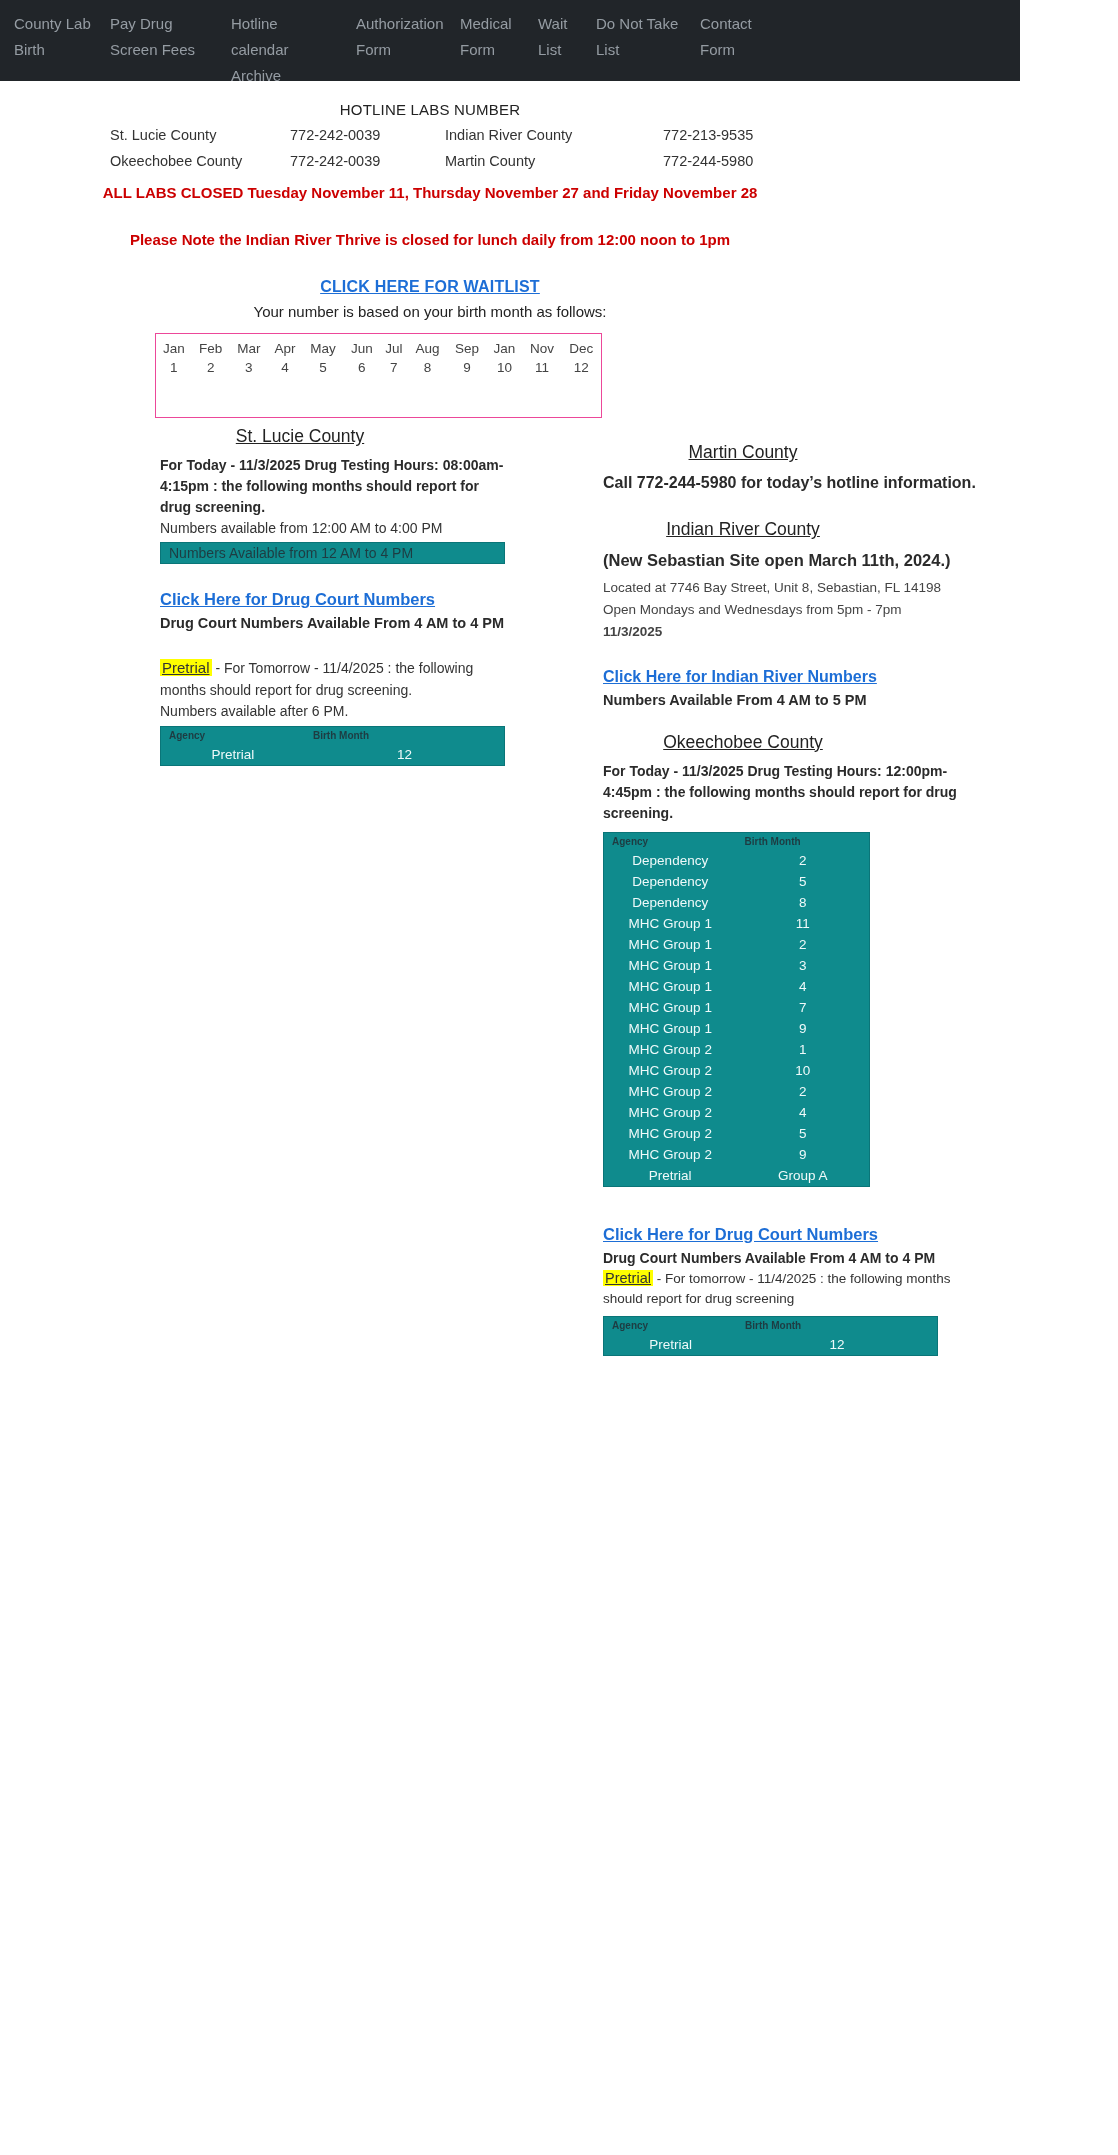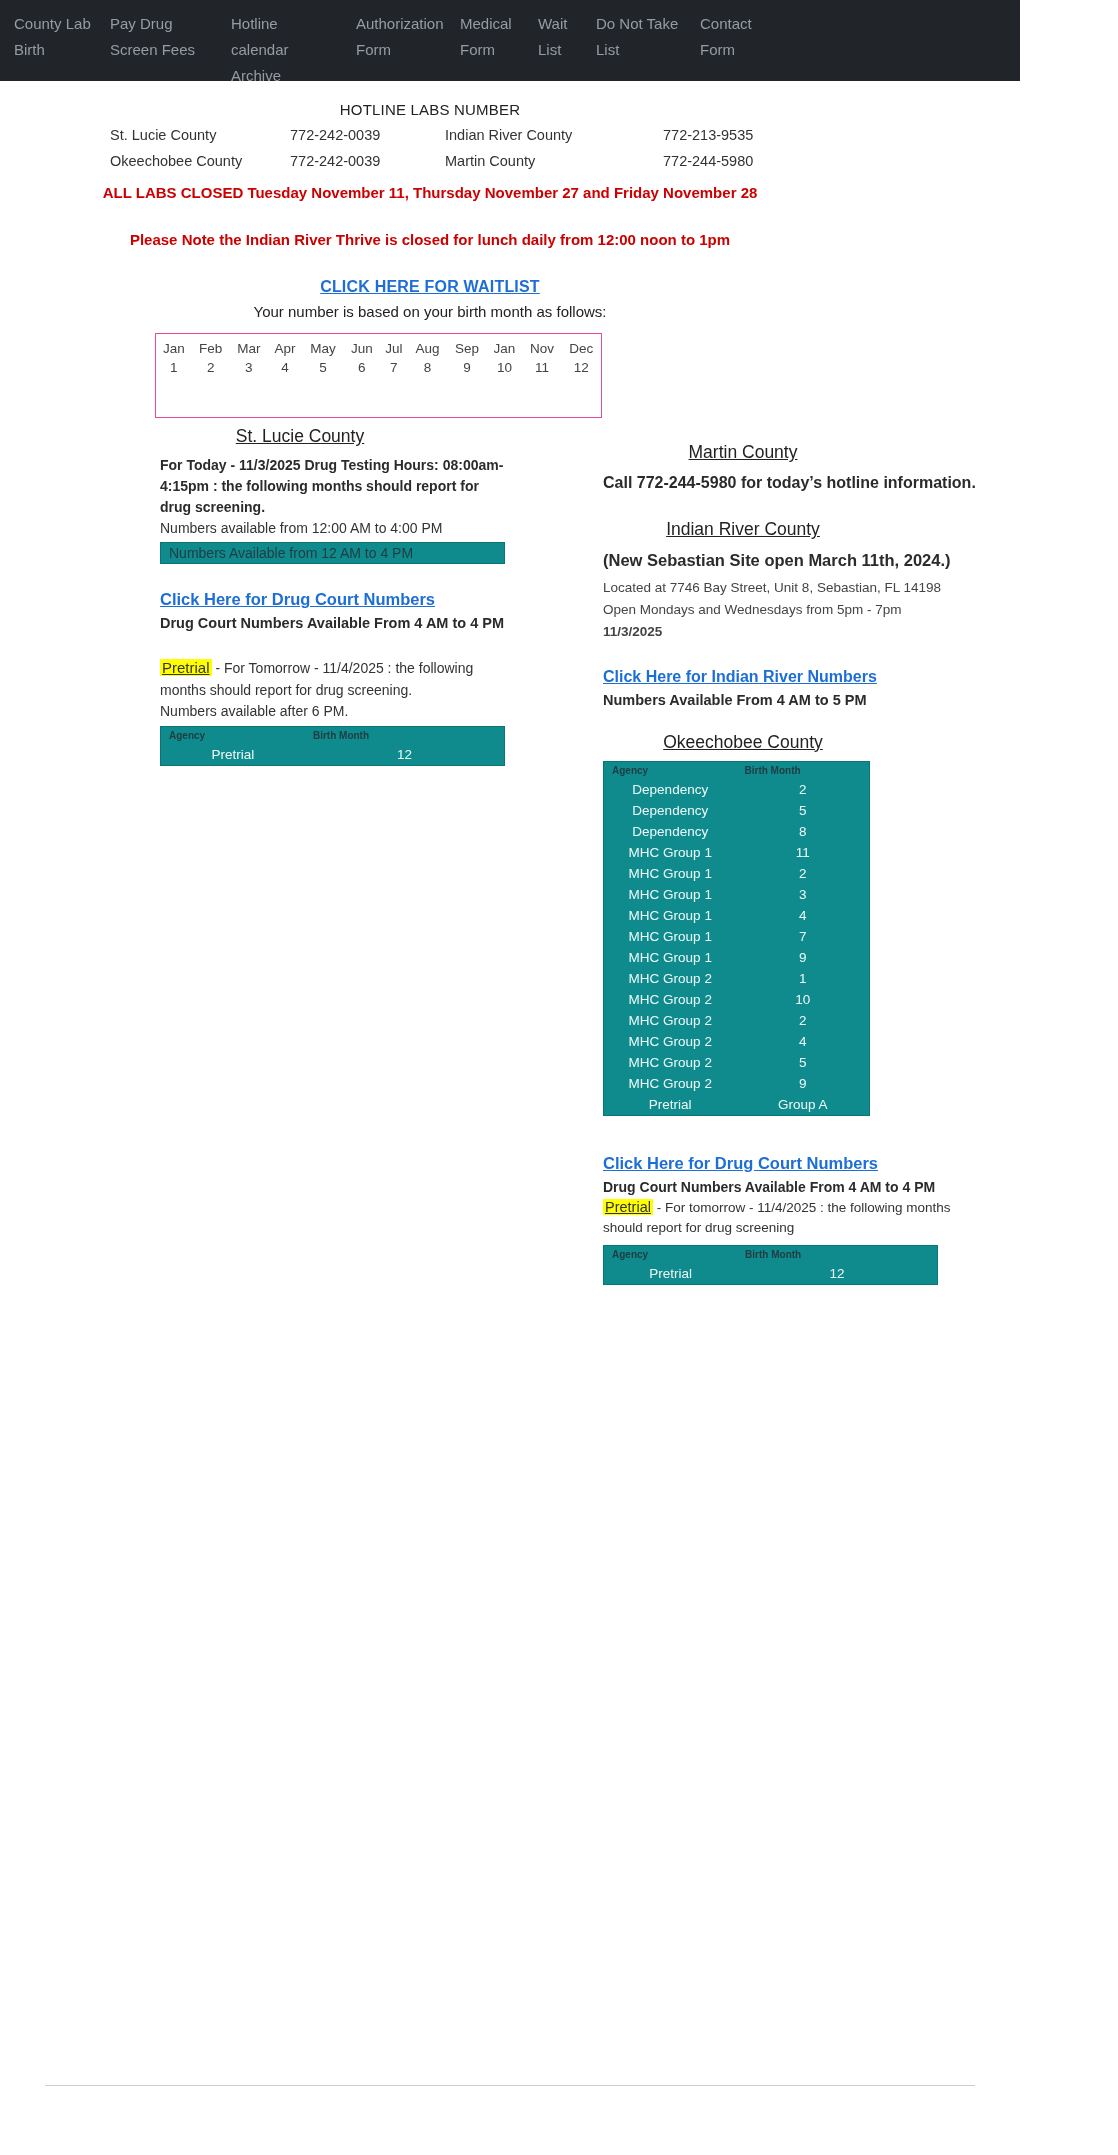--- a/index.html
+++ b/index.html
@@ -199,20 +199,21 @@
     <div class="small-para">Located at 7746 Bay Street, Unit 8, Sebastian, FL 14198</div>
     <div class="small-para">Open Mondays and Wednesdays from 5pm - 7pm</div>
     <div class="small-para" style="font-weight:bold;">11/3/2025</div>
 
     <div class="mt24">
       <a class="blue-link section-link" style="font-size:16px;">Click Here for Indian River Numbers</a>
     </div>
     <div class="hours-bold">Numbers Available From 4 AM to 5 PM</div>
 
     <div class="county-h mt24">Okeechobee County</div>
+    <div class="bold-para">For Today - 11/3/2025 Drug Testing Hours: 12:00pm-4:45pm : the following months should report for drug screening.</div>
 
     <table class="teal-table tbl-ok">
       <tbody>
           <tr>
         <th>Agency</th>
         <th>Birth Month</th>
       </tr>
       <tr>
             <td>Dependency</td>
             <td>2</td>

